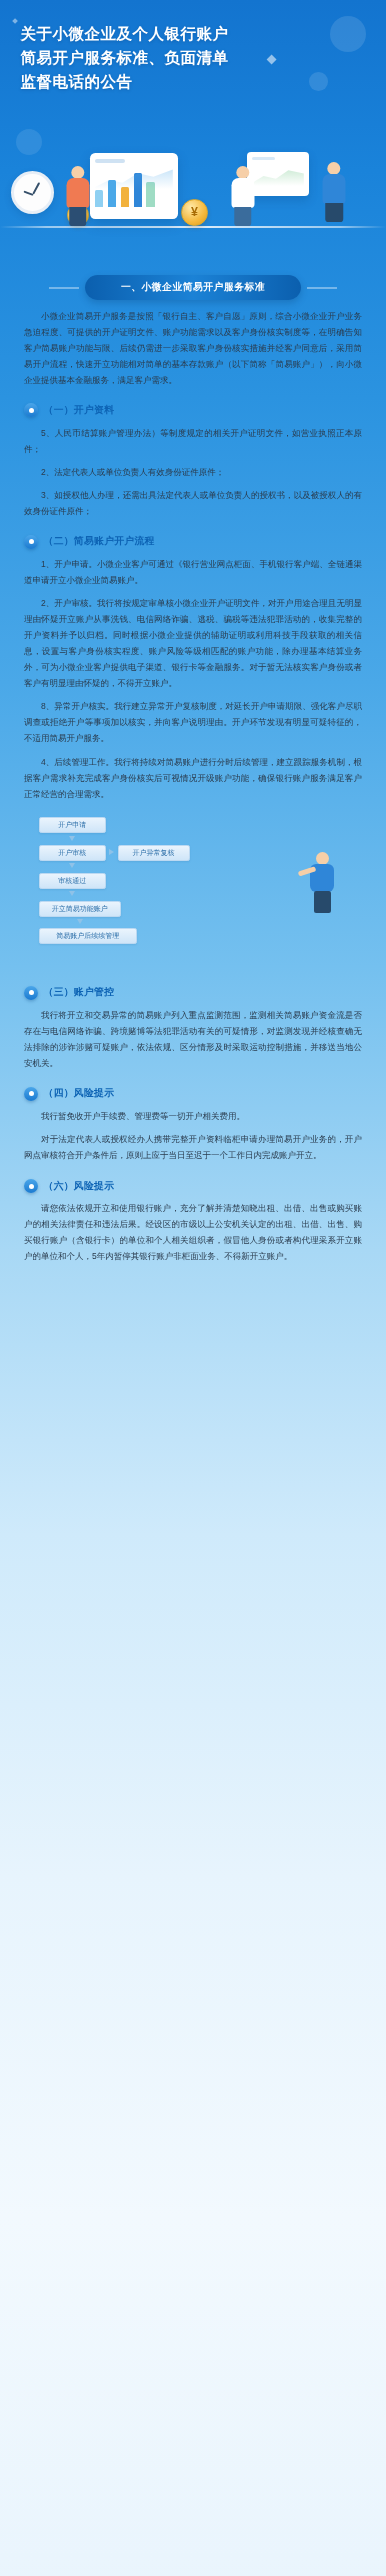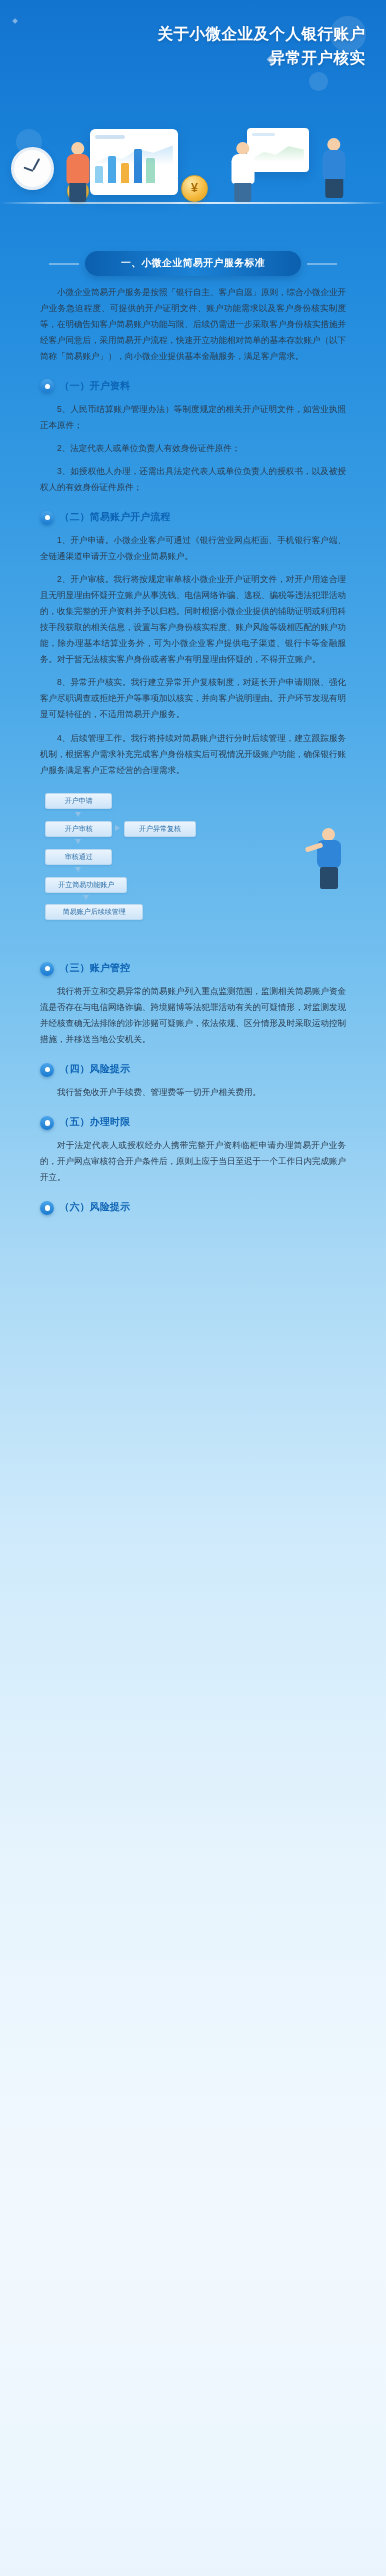--- a/index.html
+++ b/index.html
@@ -23,21 +23,20 @@
 
   
   .header { position:relative; padding:21.6px 20.6px 0 20.6px; }
   .title {
     color:#ffffff;
     font-size:15.5px;
     font-weight:bold;
     line-height:24px;
     letter-spacing:0.5px;
     text-shadow:0 1px 3.1px rgba(0,40,90,.25);
-    text-align:right;
   }
   .title .ln { display:block; }
 
   
   .hero { position:relative; height:155px; margin-top:9.3px; }
   .hero .ground {
     position:absolute; left:0; right:0; bottom:30px; height:1.5px;
     background:linear-gradient(90deg,rgba(255,255,255,0) 0%,rgba(255,255,255,.55) 12%,rgba(255,255,255,.85) 50%,rgba(255,255,255,.55) 88%,rgba(255,255,255,0) 100%);
   }
   .clock {
@@ -91,21 +90,21 @@
     border-radius:13.4px; color:#fff; font-size:9.8px; font-weight:bold; letter-spacing:0.5px;
     box-shadow:0 3.1px 7.2px rgba(7,60,115,.28);
   }
   .sec-pill:before, .sec-pill:after{
     content:""; position:absolute; top:50%; width:30px;height:1px;background:rgba(255,255,255,.75); transform:translateY(-50%);
   }
   .sec-pill:before{ left:-36px; } .sec-pill:after{ right:-36px; }
   .sec-wrap{ position:relative;text-align:center; }
 
   
-  .content { padding:0 40px; }
+  .content { padding:0 24px; }
   p.tx {
     color:#2a3b4d; font-size:8.5px; line-height:16px; text-align:justify;
     margin-top:7.2px; text-indent:2em;
   }
 
   .sub-head {
     display:flex; align-items:center; gap:5.2px;
     margin:15.5px 0 2.1px 0;
   }
   .sub-dot {
@@ -160,21 +159,22 @@
 
   <div class="bub" style="left:330px;top:15.5px;width:36px;height:36px;"></div>
   <div class="bub" style="left:309px;top:72px;width:18.5px;height:18.5px;"></div>
   <div class="bub" style="left:15.5px;top:129px;width:26px;height:26px;background:rgba(255,255,255,.10);"></div>
   <div class="diamond" style="left:268px;top:56px;"></div>
   <div class="diamond sm" style="left:13.4px;top:18.5px;"></div>
 
   <div class="header">
     <div class="title">
       <span class="ln">关于小微企业及个人银行账户</span>
-      <span class="ln">异常开户核实</span>
+      <span class="ln">简易开户服务标准、负面清单</span>
+      <span class="ln">监督电话的公告</span>
     </div>
   </div>
 
   <div class="hero">
     <div class="ground"></div>
 
     <div class="clock"></div>
 
     <div class="coin" style="left:67px;bottom:32px;width:21.6px;height:21.6px;font-size:10.3px;">
       <span>¥</span>
@@ -276,27 +276,24 @@
       <span class="sub-title">（三）账户管控</span>
     </div>
     <p class="tx">我行将开立和交易异常的简易账户列入重点监测范围，监测相关简易账户资金流是否存在与电信网络诈骗、跨境赌博等法犯罪活动有关的可疑情形，对监测发现并经核查确无法排除的涉诈涉赌可疑账户，依法依规、区分情形及时采取运动控制措施，并移送当地公安机关。</p>
 
     <div class="sub-head">
       <span class="sub-dot"></span>
       <span class="sub-title">（四）风险提示</span>
     </div>
     <p class="tx">我行暂免收开户手续费、管理费等一切开户相关费用。</p>
 
-    <div class="sub-head">
-      <span class="sub-dot"></span>
-      <span class="sub-title">（五）办理时限</span>
-    </div>
     <p class="tx">对于法定代表人或授权经办人携带完整开户资料临柜申请办理简易开户业务的，开户网点审核符合开户条件后，原则上应于当日至迟于一个工作日内完成账户开立。</p>
 
     <div class="sub-head">
       <span class="sub-dot"></span>
       <span class="sub-title">（六）风险提示</span>
     </div>
+    <p class="tx">请您依法依规开立和使用银行账户，充分了解并清楚知晓出租、出借、出售或购买账户的相关法律责任和违法后果。经设区的市级以上公安机关认定的出租、出借、出售、购买银行账户（含银行卡）的单位和个人相关组织者，假冒他人身份或者构代理采系开立账户的单位和个人，5年内暂停其银行账户非柜面业务、不得新开立账户。</p>
 
     <div class="pad-bottom"></div>
   </div>
 </div>
 
 
 </body></html>

